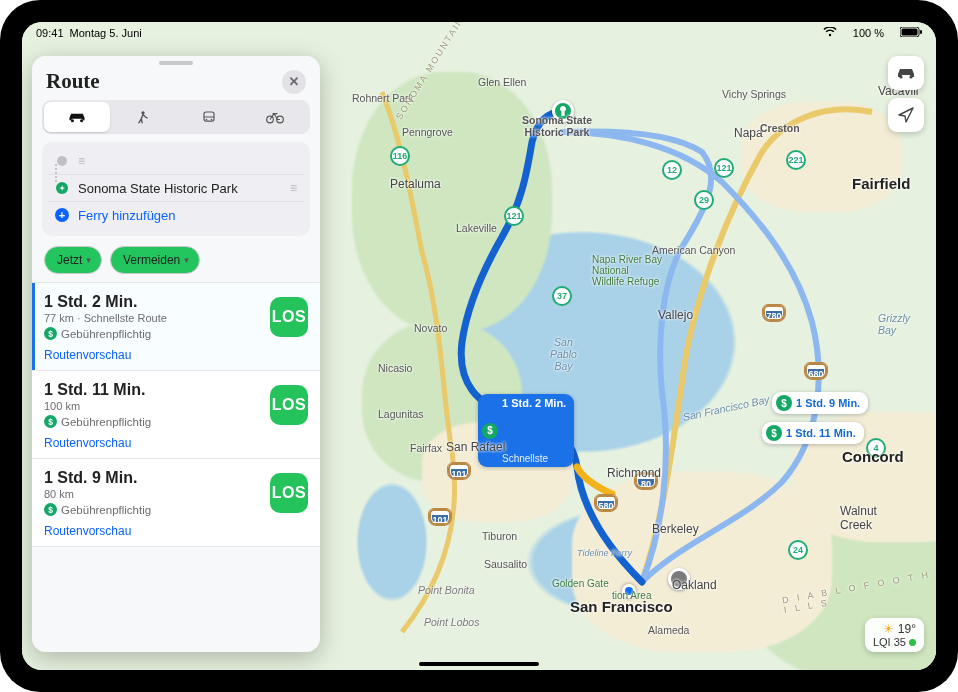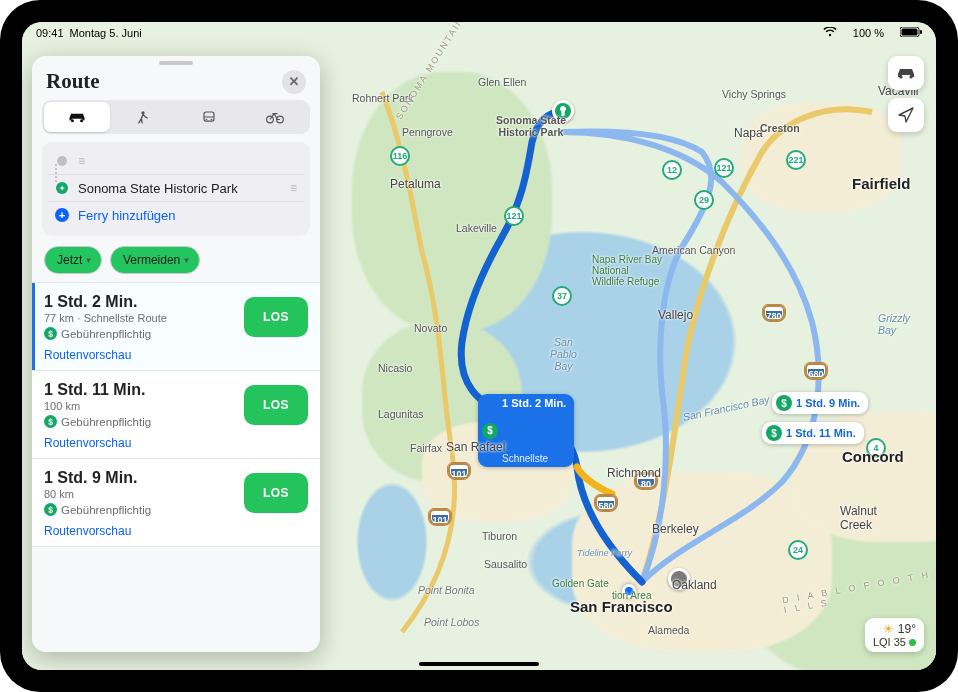--- a/index.html
+++ b/index.html
@@ -159,22 +159,22 @@
     border-bottom:1px solid #e7e7ea;
   }
   .route-card.top{ border-top:1px solid #e7e7ea; background:#f8fdff; box-shadow: inset 3px 0 0 #1b72e8;}
   .rc-row{ display:flex; align-items:center; justify-content:space-between;}
   .rc-left{ display:flex; flex-direction:column; gap:1px;}
   .rc-time{ font-size:16px; font-weight:700; }
   .rc-dist{ font-size:11px; color:#6d6d72;}
   .rc-toll{ font-size:11.5px; color:#6d6d72; display:flex; align-items:center; gap:4px; margin-top:2px;}
   .rc-toll .badge-dollar{ width:13px;height:13px;font-size:8.5px;}
   .go-btn{
-    width:64px;height:40px;border-radius:10px;background:#24c35b;color:#fff;
-    font-size:12px;font-weight:700;letter-spacing:.5px;display:flex;align-items:center;
+    width:38px;height:40px;border-radius:10px;background:#24c35b;color:#fff;
+    font-size:16px;font-weight:700;letter-spacing:.5px;display:flex;align-items:center;
     justify-content:center; cursor:pointer;
   }
   .rc-preview{ margin-top:8px; font-size:12px; color:#0a62ff; cursor:pointer;}
 
   
   .map-ctl{
     position:absolute; top:34px; right:12px; width:36px;
     display:flex; flex-direction:column; gap:8px; z-index:40;
   }
   .map-ctl .btn{
@@ -319,21 +319,21 @@
         </div>
 
       <div class="city big" style="left:548px; top:576px;">San Francisco</div>
       <div class="city" style="left:650px; top:556px;">Oakland</div>
       <div class="city" style="left:630px; top:500px;">Berkeley</div>
       <div class="city" style="left:585px; top:444px;">Richmond</div>
       <div class="city" style="left:424px; top:418px;">San Rafael</div>
       <div class="city small" style="left:392px; top:300px;">Novato</div>
       <div class="city" style="left:368px; top:155px;">Petaluma</div>
       <div class="city" style="left:712px; top:104px;">Napa</div>
-      <div class="city small" style="left:474px; top:92px; white-space:pre; text-align:center; font-weight:600;">Sonoma State
+      <div class="city small" style="left:500px; top:92px; white-space:pre; text-align:center; font-weight:600;">Sonoma State
 Historic Park</div>
       <div class="city" style="left:636px; top:286px;">Vallejo</div>
       <div class="city big" style="left:830px; top:153px;">Fairfield</div>
       <div class="city big" style="left:820px; top:426px;">Concord</div>
       <div class="city" style="left:818px; top:482px; white-space:pre;">Walnut
 Creek</div>
       <div class="city small" style="left:630px; top:222px;">American Canyon</div>
       <div class="city small" style="left:330px; top:70px;">Rohnert Park</div>
       <div class="city small" style="left:380px; top:104px;">Penngrove</div>
       <div class="city small" style="left:462px; top:536px;">Sausalito</div>

